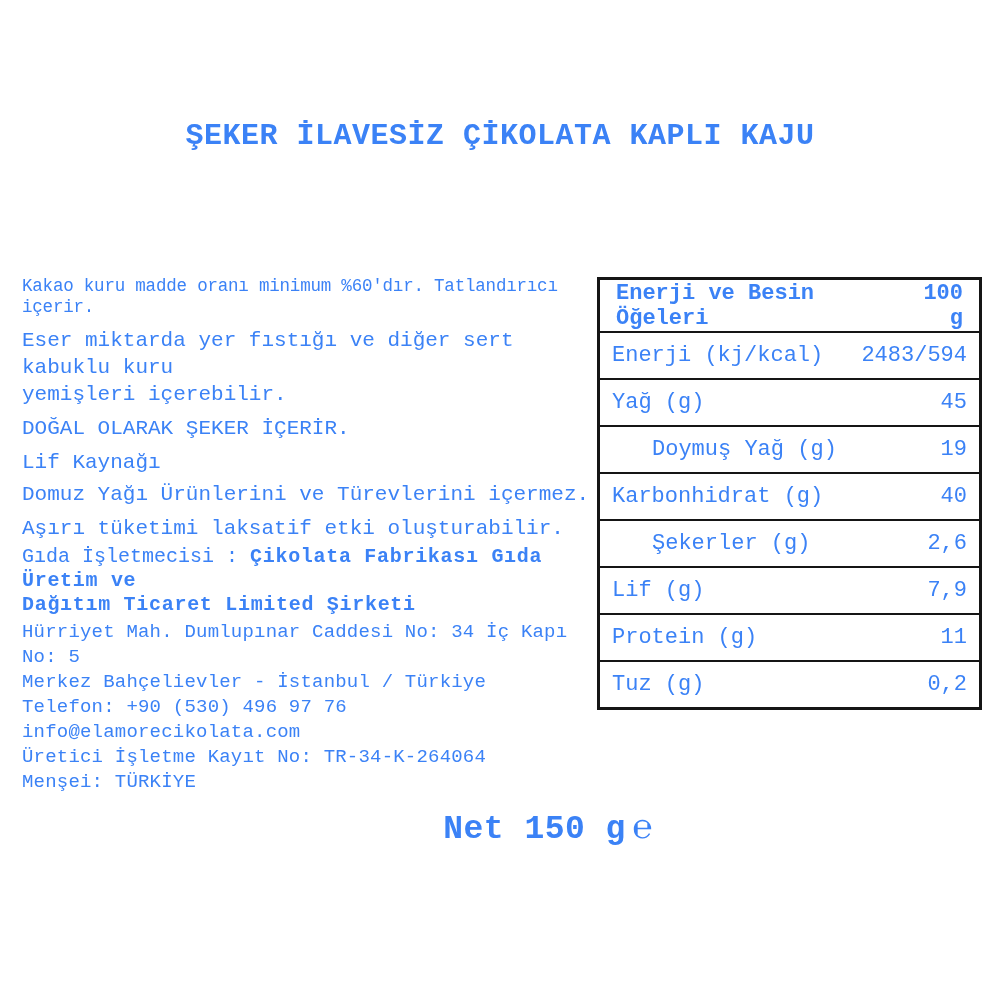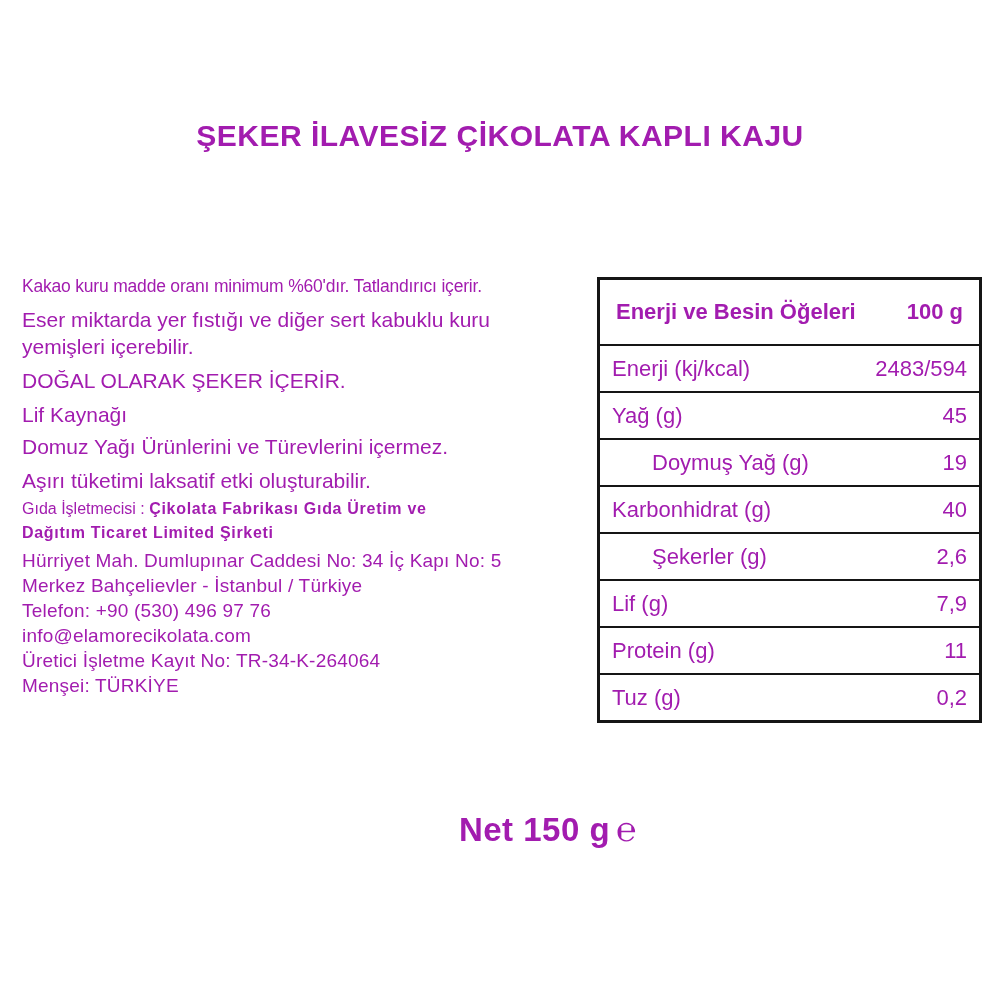--- a/index.html
+++ b/index.html
@@ -5,22 +5,22 @@
   html, body {
     margin: 0;
     padding: 0;
     background: #ffffff;
   }
   .page {
     position: relative;
     width: 1000px;
     height: 1000px;
     background: #ffffff;
-    color: #a21caf;
-    font-family: Liberation Sans, sans-serif;
+    color: #3b82f6;
+    font-family: Liberation Mono, monospace;
     overflow: hidden;
   }
 
   
   .title {
     position: absolute;
     top: 119px;
     left: 0;
     width: 100%;
     text-align: center;
@@ -58,21 +58,21 @@
   }
   .body-par {
     font-size: 21px;
     line-height: 27px;
     white-space: pre-line;
   }
   .mb7 { margin-bottom: 7px !important; }
   .mb5 { margin-bottom: 5px !important; }
   .mb3 { margin-bottom: 3px !important; }
   .operator-par {
-    font-size: 16px;
+    font-size: 20px;
     line-height: 24px;
     white-space: pre-line;
     margin-bottom: 3px !important;
   }
   .operator-par .company {
     font-weight: bold;
     letter-spacing: 0.7px;
   }
   .addr {
     font-size: 19px;
@@ -95,21 +95,21 @@
     justify-content: space-between;
     align-items: center;
     height: 47px;
     border-top: 2px solid #151515;
     padding: 0 12px 0 12px;
     font-size: 22px;
     box-sizing: border-box;
   }
   .nutri-row.header {
     border-top: none;
-    height: 64px;
+    height: 51px;
     font-weight: bold;
     padding-left: 16px;
     padding-right: 16px;
   }
   .nutri-row.indent { padding-left: 52px; }
   .nutri-label { text-align: left; }
   .nutri-value { text-align: right; }
 
   
   .net-weight {

